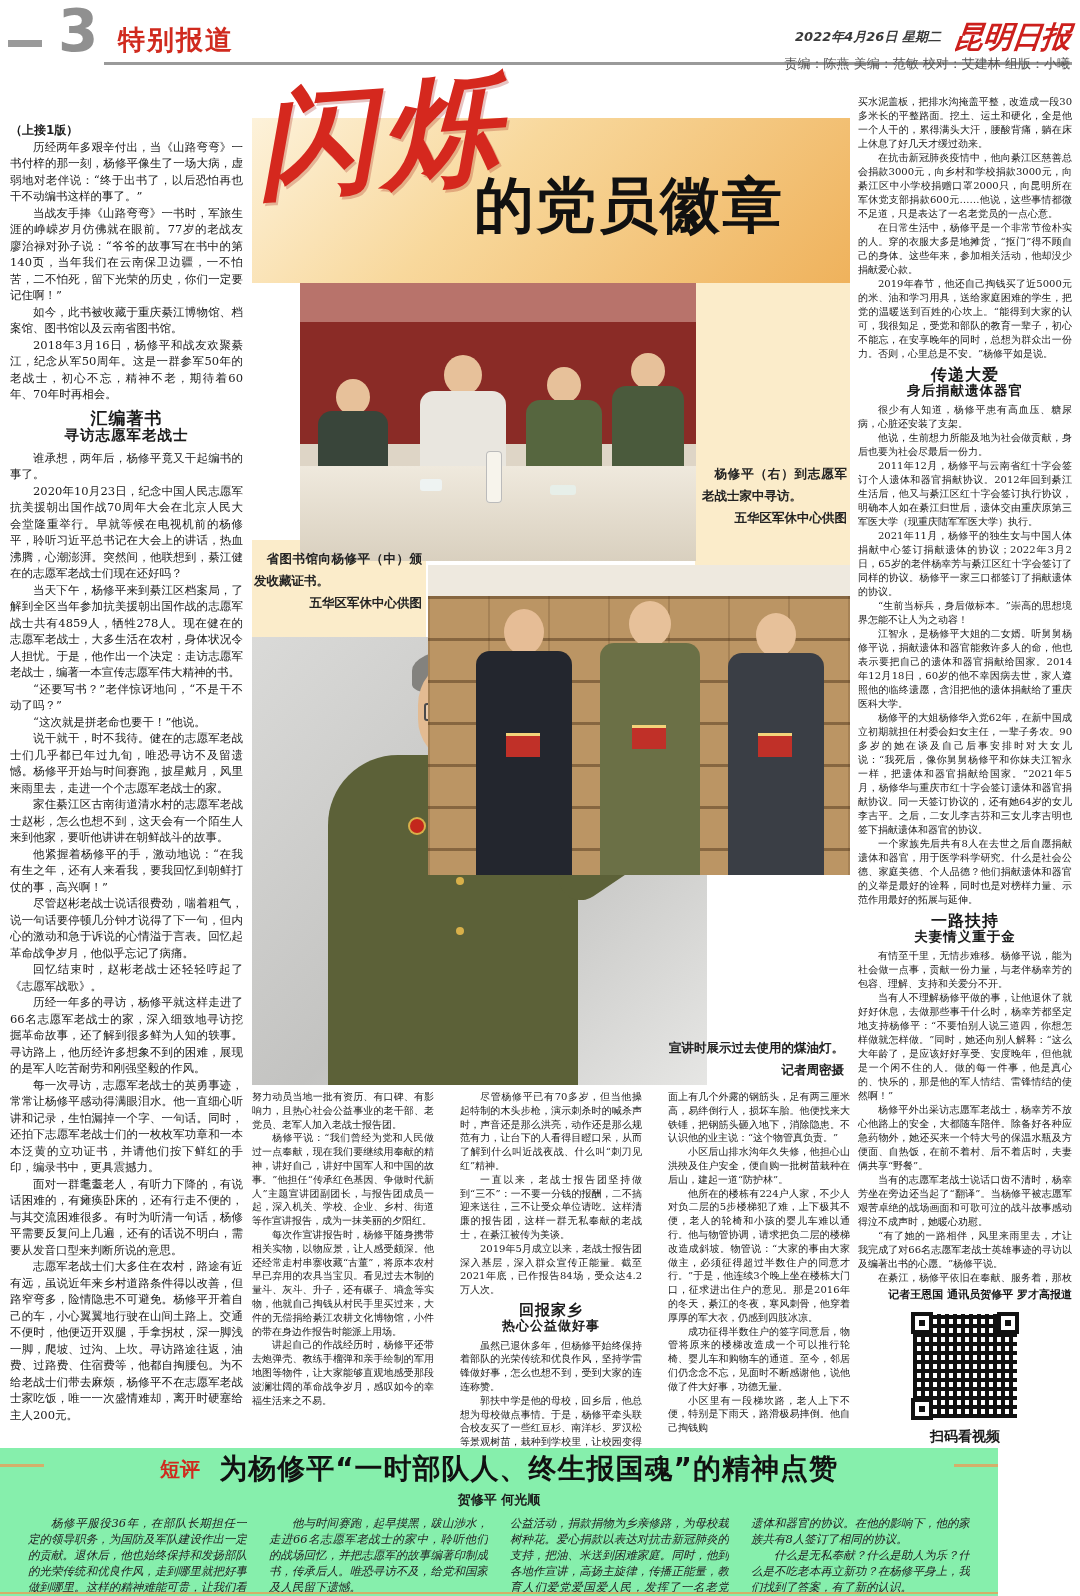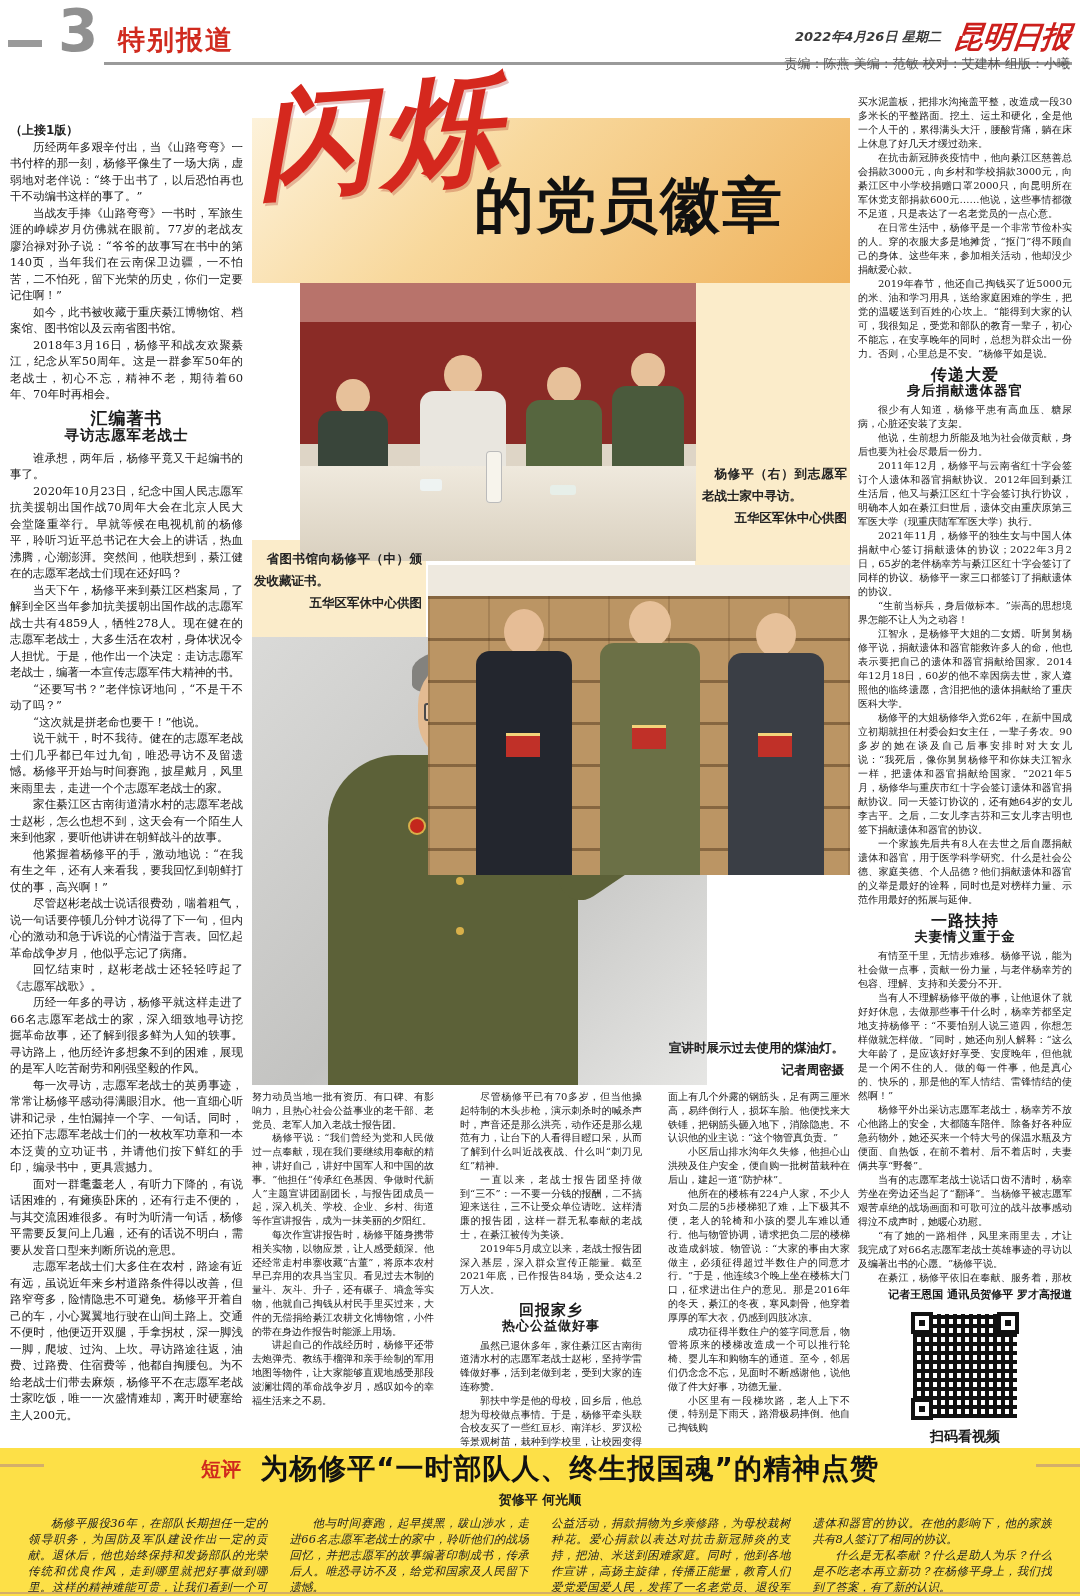--- a/index.html
+++ b/index.html
@@ -103,21 +103,21 @@
   .p3 .arm{position:absolute;left:300px;top:196px;width:120px;height:46px;background:#5c6138;border-radius:22px;transform:rotate(-34deg);}
   .p3 .hand{position:absolute;left:386px;top:150px;width:26px;height:22px;background:#e3bb92;border-radius:8px;}
   .p3 .lamp{position:absolute;left:388px;top:112px;width:22px;height:36px;background:#a7adad;border-radius:4px;box-shadow:0 0 0 1px #7b8181 inset;}
   .p3 .lampcap{position:absolute;left:392px;top:102px;width:14px;height:10px;background:#4f5354;border-radius:2px;}
   .cap3pos{left:340px;top:952px;width:252px;}
   
   .midcols{position:absolute;left:0;top:1005px;width:598px;height:358px;display:flex;gap:26px;}
   .mcol{width:190px;height:358px;overflow:hidden;font-size:10px;line-height:13.8px;}
   .mcol .shead .t{font-size:15px;} .mcol .shead .s{font-size:13px;}
   
-  .cmt{position:absolute;left:0;top:1448px;width:1080px;height:148px;background:#fde047;}
+  .cmt{position:absolute;left:0;top:1448px;width:998px;height:148px;background:#86efac;}
   .cmt .goldL{position:absolute;left:0;top:16px;width:44px;height:3px;background:#d4af6a;}
   .cmt .goldR{position:absolute;right:0;top:16px;width:44px;height:3px;background:#d4af6a;}
   .cmt .goldB{position:absolute;left:0;bottom:2px;width:100%;height:2px;background:#d4af6a;}
   .cmt .headrow{text-align:center;padding-top:2px;}
   .cmt .lbl{display:inline-block;vertical-align:middle;color:#d02a1e;font-weight:bold;font-size:20px;
             font-family:"DejaVu Sans","Liberation Sans",sans-serif;margin-right:14px;}
   .cmt .ttl{display:inline-block;vertical-align:middle;font-weight:900;font-size:28px;color:#111;
             font-family:"DejaVu Sans","Liberation Sans",sans-serif;letter-spacing:1px;}
   .cmt .by{text-align:center;font-size:13px;font-weight:bold;margin-top:3px;
            font-family:"DejaVu Sans","Liberation Sans",sans-serif;}
@@ -259,21 +259,21 @@
         <p>讲起自己的作战经历时，杨修平还带去炮弹壳、教练手榴弹和亲手绘制的军用地图等物件，让大家能够直观地感受那段波澜壮阔的革命战争岁月，感叹如今的幸福生活来之不易。</p>
       </div>
       <div class="mcol bodytext">
         <p>尽管杨修平已有70多岁，但当他操起特制的木头步枪，演示刺杀时的喊杀声时，声音还是那么洪亮，动作还是那么规范有力，让台下的人看得目瞪口呆，从而了解到什么叫近战夜战、什么叫“刺刀见红”精神。</p>
         <p>一直以来，老战士报告团坚持做到“三不”：一不要一分钱的报酬，二不搞迎来送往，三不让受众单位请吃。这样清廉的报告团，这样一群无私奉献的老战士，在綦江被传为美谈。</p>
         <p>2019年5月成立以来，老战士报告团深入基层，深入群众宣传正能量。截至2021年底，已作报告84场，受众达4.2万人次。</p>
         <div class="shead">
           <div class="t">回报家乡</div>
           <div class="s">热心公益做好事</div>
         </div>
-        <p>虽然已退休多年，家住綦江区古南街道清水村的志愿军老战士赵彬，坚持学雷锋做好事，活到老做到老，受到大家的连连称赞。</p>
+        <p>虽然已退休多年，但杨修平始终保持着部队的光荣传统和优良作风，坚持学雷锋做好事，怎么也想不到，受到大家的连连称赞。</p>
         <p>郭扶中学是他的母校，回乡后，他总想为母校做点事情。于是，杨修平牵头联合校友买了一些红豆杉、南洋杉、罗汉松等景观树苗，栽种到学校里，让校园变得更加美丽。</p>
 
       </div>
       <div class="mcol bodytext">
         <p class="cont">面上有几个外露的钢筋头，足有两三厘米高，易绊倒行人，损坏车胎。他便找来大铁锤，把钢筋头砸入地下，消除隐患。不认识他的业主说：“这个物管真负责。”</p>
         <p>小区后山排水沟年久失修，他担心山洪殃及住户安全，便自购一批树苗栽种在后山，建起一道“防护林”。</p>
         <p>他所在的楼栋有224户人家，不少人对负二层的5步楼梯犯了难，上下极其不便，老人的轮椅和小孩的婴儿车难以通行。他与物管协调，请求把负二层的楼梯改造成斜坡。物管说：“大家的事由大家做主，必须征得超过半数住户的同意才行。”于是，他连续3个晚上坐在楼栋大门口，征求进出住户的意见。那是2016年的冬天，綦江的冬夜，寒风刺骨，他穿着厚厚的军大衣，仍感到四肢冰凉。</p>
         <p>成功征得半数住户的签字同意后，物管将原来的楼梯改造成一个可以推行轮椅、婴儿车和购物车的通道。至今，邻居们仍念念不忘，见面时不断感谢他，说他做了件大好事，功德无量。</p>
         <p>小区里有一段梯坎路，老人上下不便，特别是下雨天，路滑极易摔倒。他自己掏钱购</p>
       </div>

